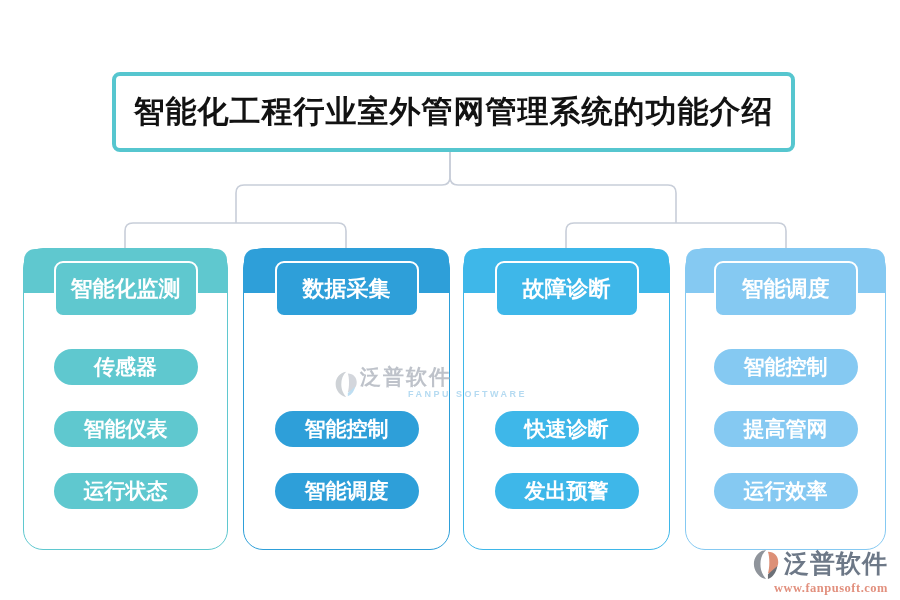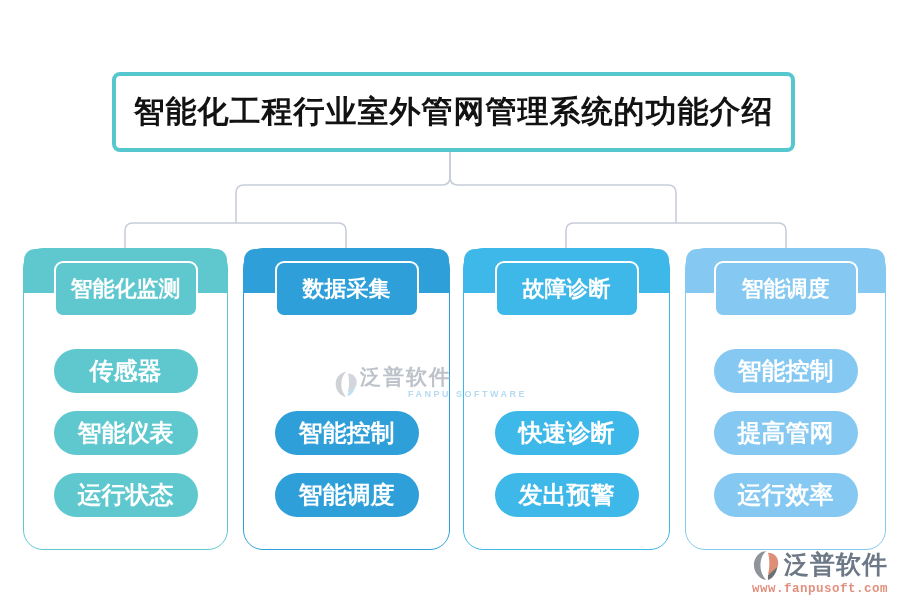--- a/index.html
+++ b/index.html
@@ -29,42 +29,42 @@
   }
   .hdr{
     position:absolute;top:12px;left:50%;transform:translateX(-50%);
     width:144px;height:56px;box-sizing:border-box;background:var(--c);
     border:2px solid #ffffff;border-radius:9px;
     display:flex;align-items:center;justify-content:center;
     color:#fff;font-size:22px;font-weight:bold;white-space:nowrap;
   }
   .pill{
     position:absolute;left:50%;transform:translateX(-50%);
-    width:144px;height:44px;border-radius:22px;background:var(--c);
+    width:144px;height:36px;border-radius:22px;background:var(--c);
     display:flex;align-items:center;justify-content:center;
-    color:#fff;font-size:24px;font-weight:bold;white-space:nowrap;
+    color:#fff;font-size:21px;font-weight:bold;white-space:nowrap;
   }
   .pill.p1{top:100px}.pill.p2{top:162px}.pill.p3{top:224px}
   
   .watermark{
     position:absolute;left:334px;top:366px;display:flex;align-items:flex-start;
     opacity:.8;pointer-events:none;
   }
   .wm-icon{width:26px;height:28px;margin-top:4px;}
   .wm-txt{line-height:1;}
   .wm-main{font-size:21px;font-weight:bold;color:var(--watermark-text,#aeb4bd);letter-spacing:2px;}
   .wm-sub{font-size:9px;font-weight:bold;color:var(--watermark-sub,#a3d2ee);letter-spacing:2.5px;
           font-family:"Liberation Sans",sans-serif;margin-top:3px;margin-left:48px;}
   
   .logo{position:absolute;right:12px;bottom:4px;text-align:right;}
   .logo-row{display:flex;align-items:center;justify-content:flex-end;}
   .logo-icon{width:30px;height:32px;margin-right:2px;}
   .logo-name{font-size:25px;font-weight:bold;color:var(--logo-text,#6d7887);letter-spacing:1px;}
   .logo-url{font-size:12.5px;font-weight:bold;color:var(--logo-url,#e2907e);
-            font-family:Liberation Mono, monospace;margin-top:1px;letter-spacing:.5px;}
+            font-family:Liberation Serif, serif;margin-top:1px;letter-spacing:.5px;}
 </style>
 </head>
 <body>
 
 <div class="canvas">
 
   <svg class="conn" viewBox="0 0 900 600">
     <path d="M450,152 L450,177 Q450,185 442,185 L244,185 Q236,185 236,193 L236,223"></path>
     <path d="M450,152 L450,177 Q450,185 458,185 L668,185 Q676,185 676,193 L676,223"></path>
     <path d="M125,249 L125,231 Q125,223 133,223 L338,223 Q346,223 346,231 L346,249"></path>

